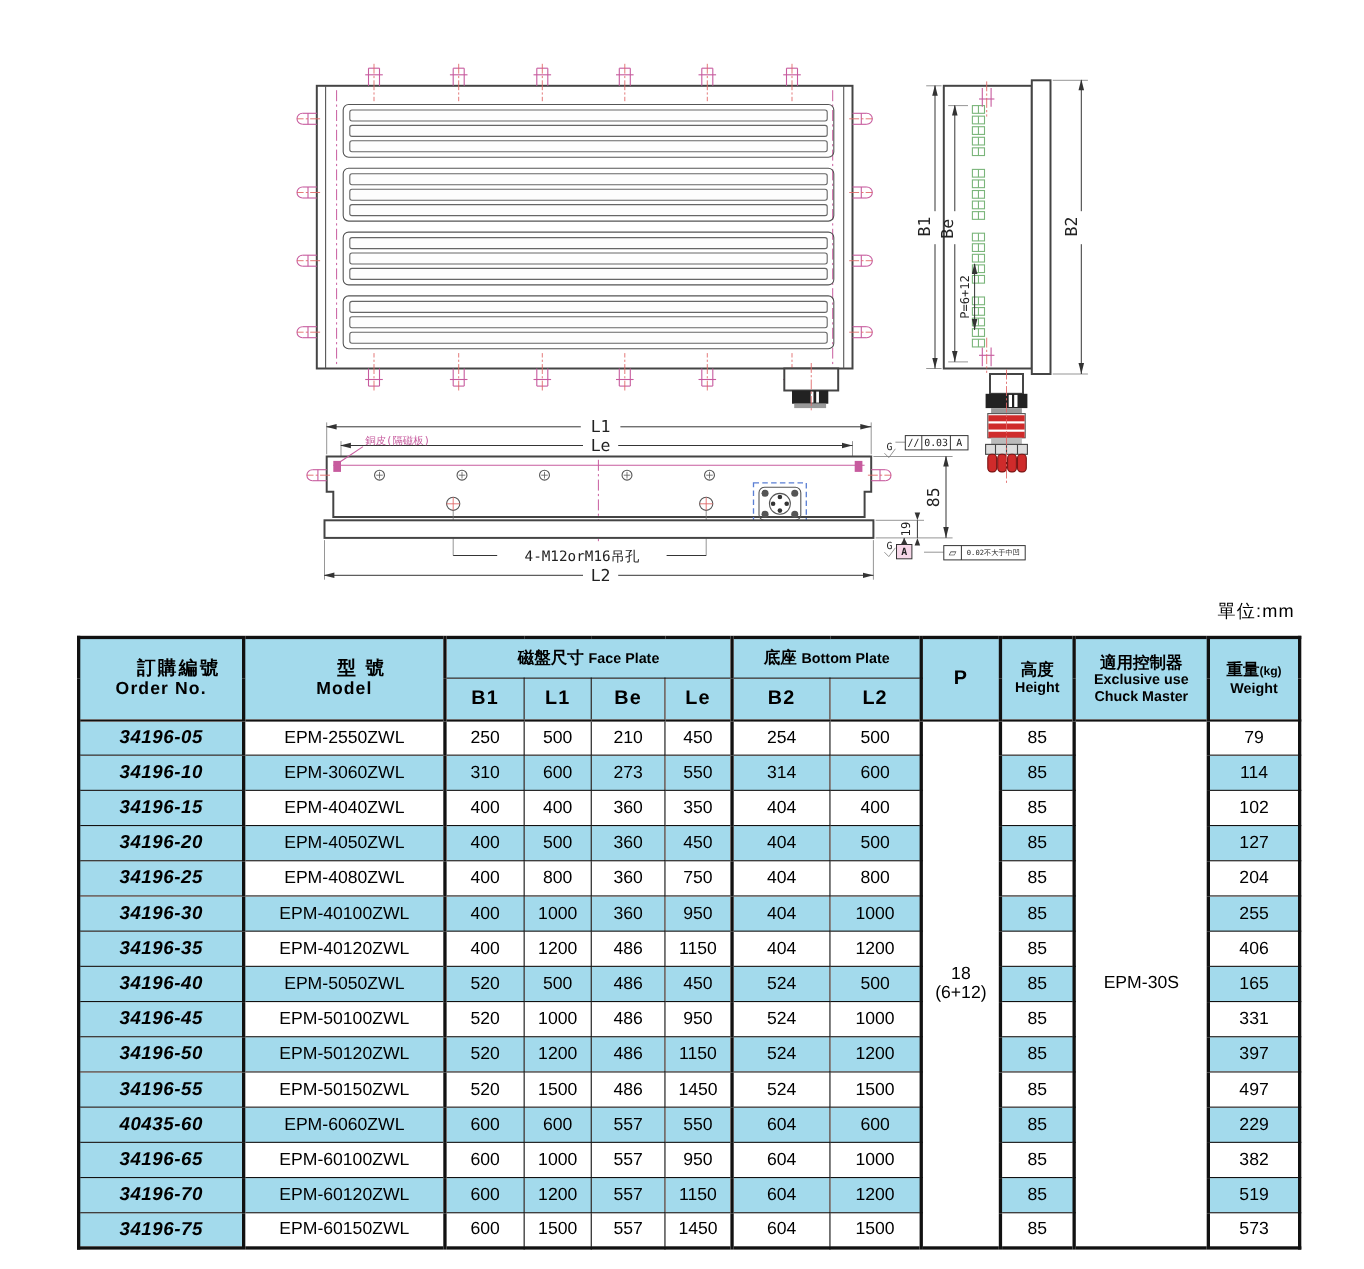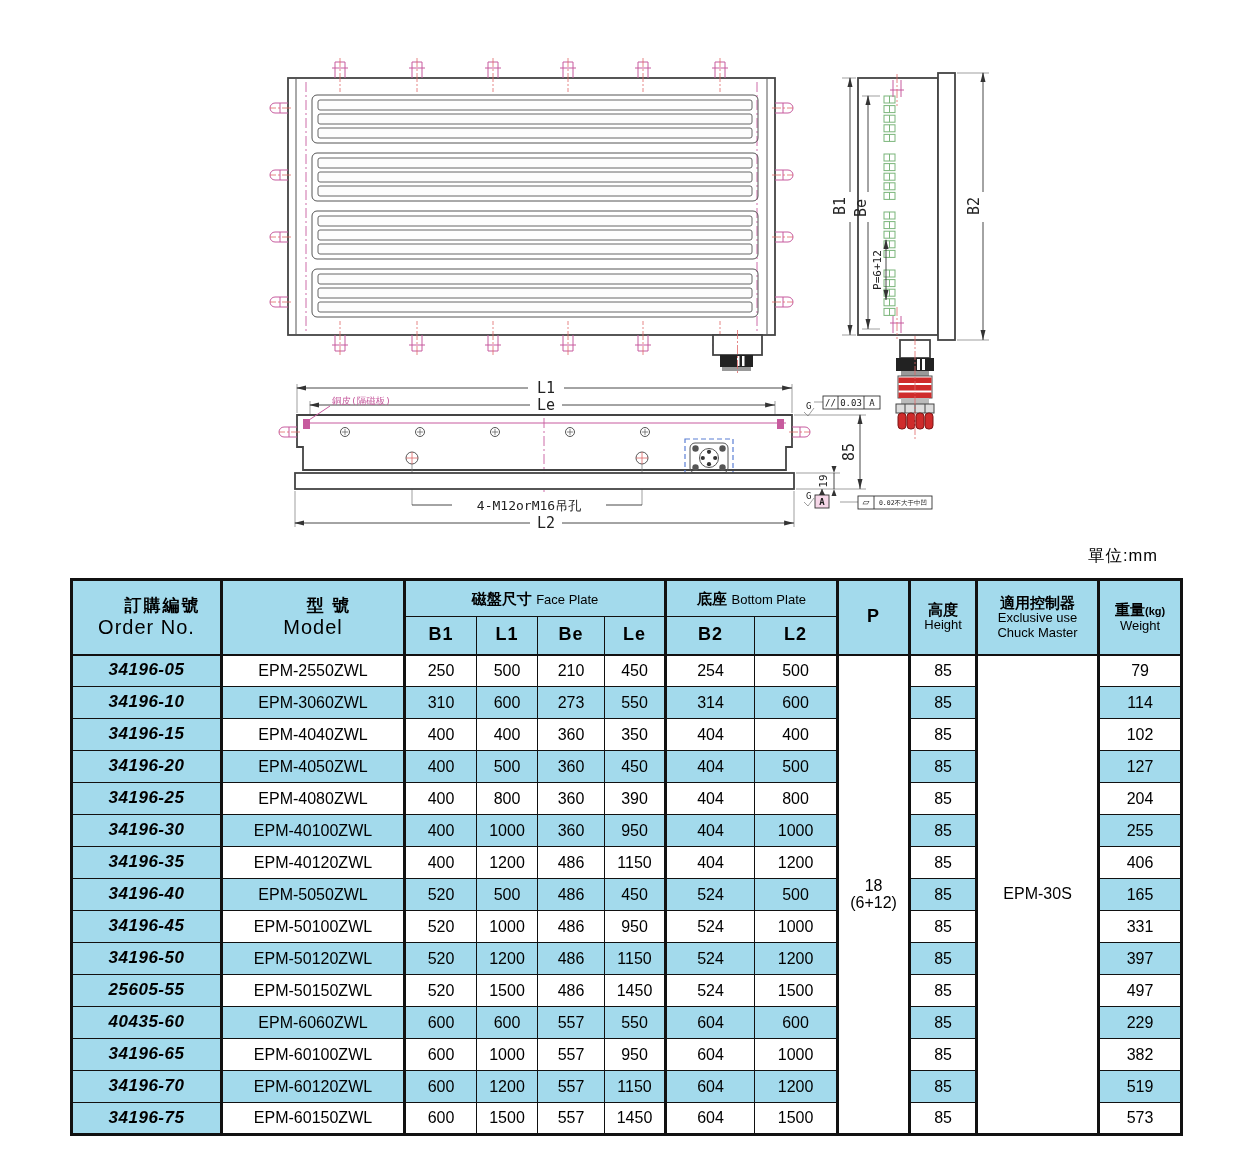--- a/index.html
+++ b/index.html
@@ -18,33 +18,33 @@
   .gr{stroke:var(--green);stroke-width:1;fill:none;}
   .bluedash{stroke:var(--bluedash);stroke-width:1.2;stroke-dasharray:5 3;fill:none;}
   .dimtxt{font-family:"DejaVu Sans Mono","Liberation Mono",monospace;font-size:15px;fill:#222;}
   .dimtxt-s{font-family:"DejaVu Sans Mono","Liberation Mono",monospace;font-size:11px;fill:#222;}
   .anntxt{font-family:"DejaVu Sans Mono","Liberation Mono",monospace;font-size:13px;fill:#222;}
   .pinktxt{font-family:"DejaVu Sans Mono","Liberation Mono",monospace;font-size:9.5px;fill:var(--pink);}
   .fcf{stroke:#333;stroke-width:.9;fill:#fff;}
   .fcftxt{font-family:"DejaVu Sans Mono","Liberation Mono",monospace;font-size:9px;fill:#222;}
   .tinytxt{font-family:"DejaVu Sans Mono","Liberation Mono",monospace;font-size:6.5px;fill:#222;}
   
-  #unit-label{position:absolute;top:545px;right:82px;font-size:16.5px;letter-spacing:1px;}
+  #unit-label{position:absolute;top:545px;right:63px;font-size:16.5px;letter-spacing:1px;}
   
   #spec-table-wrap{position:absolute;left:70px;top:578px;}
   table{border-collapse:collapse;table-layout:fixed;width:1110px;border:3px solid #111;}
   th,td{border:1px solid #111;text-align:center;vertical-align:middle;padding:0;
         overflow:hidden;white-space:nowrap;line-height:1.1;}
   thead th{background:var(--blue);}
   .thL{border-left-width:3px;}
   .hb{border-bottom-width:2px;}
   tr.hrow1{height:37px;} tr.hrow2{height:38px;} tbody tr{height:32px;}
   .zh{font-size:17px;font-weight:bold;letter-spacing:2px;padding-left:32px;}
-  .en{font-size:20px;font-weight:normal;letter-spacing:1px;}
-  .zh-s{font-size:15px;font-weight:bold;} .en-s{font-size:13px;font-weight:normal;}
+  .en{font-size:16px;font-weight:bold;letter-spacing:1px;}
+  .zh-s{font-size:15px;font-weight:bold;} .en-s{font-size:13px;font-weight:bold;}
   .sub{font-size:18px;font-weight:bold;letter-spacing:1px;}
   .kg{font-size:11px;font-weight:bold;}
   td.order{background:var(--blue);font-weight:bold;font-style:italic;font-size:17px;letter-spacing:.5px;}
   td{font-size:16px;}
   tbody tr.alt td.d{background:var(--blue);}
   td.merged{background:#fff;font-size:16px;}
 </style>
 </head>
 <body>
 
@@ -464,21 +464,21 @@
             <td class="d">500</td>
             <td class="d thL">85</td>
             <td class="d thL">127</td>
           </tr>
           <tr>
             <td class="order">34196-25</td>
             <td class="d thL">EPM-4080ZWL</td>
             <td class="d thL">400</td>
             <td class="d">800</td>
             <td class="d">360</td>
-            <td class="d">390</td>
+            <td class="d">750</td>
             <td class="d thL">404</td>
             <td class="d">800</td>
             <td class="d thL">85</td>
             <td class="d thL">204</td>
           </tr>
           <tr class="alt">
             <td class="order">34196-30</td>
             <td class="d thL">EPM-40100ZWL</td>
             <td class="d thL">400</td>
             <td class="d">1000</td>
@@ -531,21 +531,21 @@
             <td class="d thL">520</td>
             <td class="d">1200</td>
             <td class="d">486</td>
             <td class="d">1150</td>
             <td class="d thL">524</td>
             <td class="d">1200</td>
             <td class="d thL">85</td>
             <td class="d thL">397</td>
           </tr>
           <tr>
-            <td class="order">25605-55</td>
+            <td class="order">34196-55</td>
             <td class="d thL">EPM-50150ZWL</td>
             <td class="d thL">520</td>
             <td class="d">1500</td>
             <td class="d">486</td>
             <td class="d">1450</td>
             <td class="d thL">524</td>
             <td class="d">1500</td>
             <td class="d thL">85</td>
             <td class="d thL">497</td>
           </tr>

